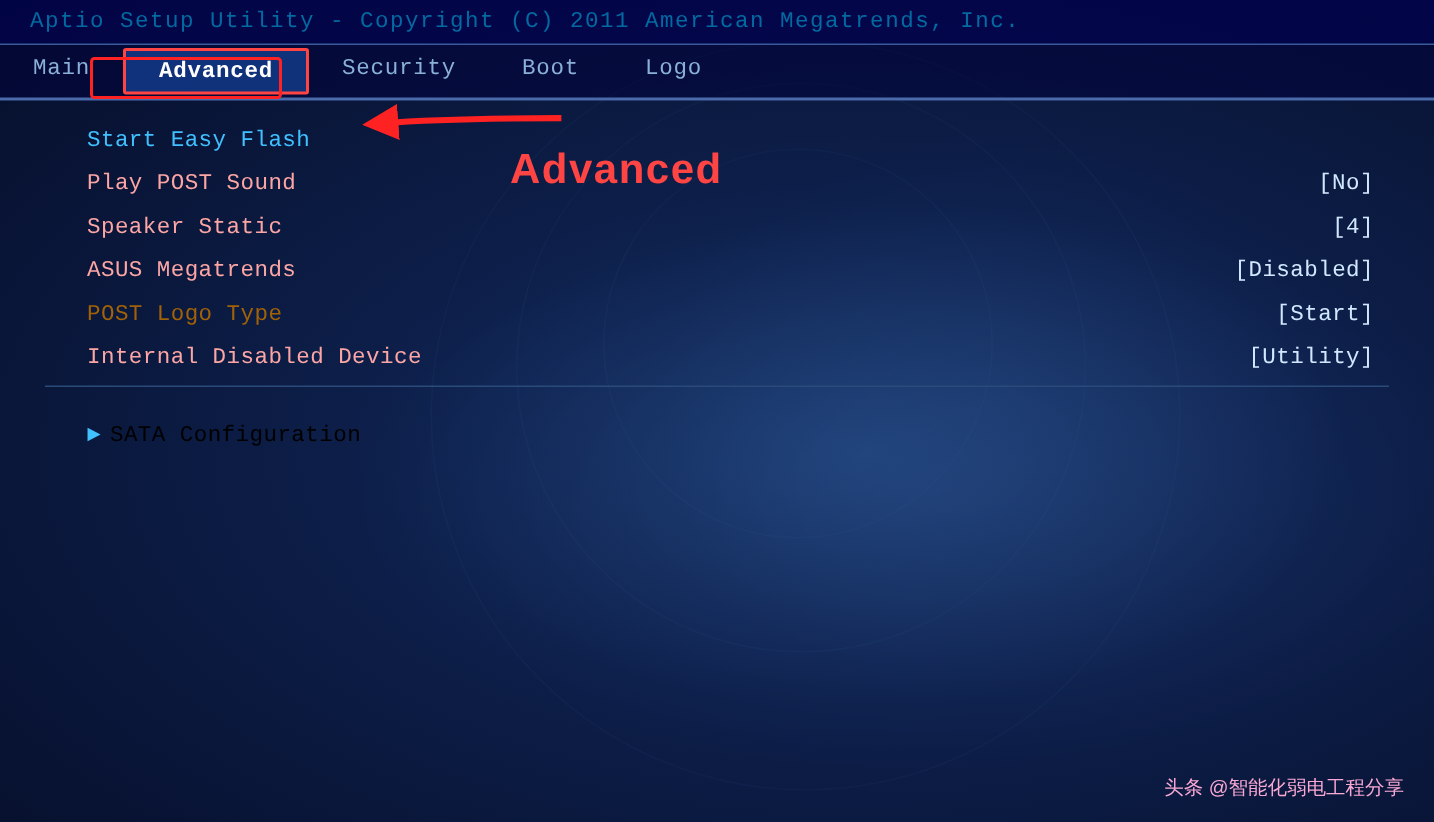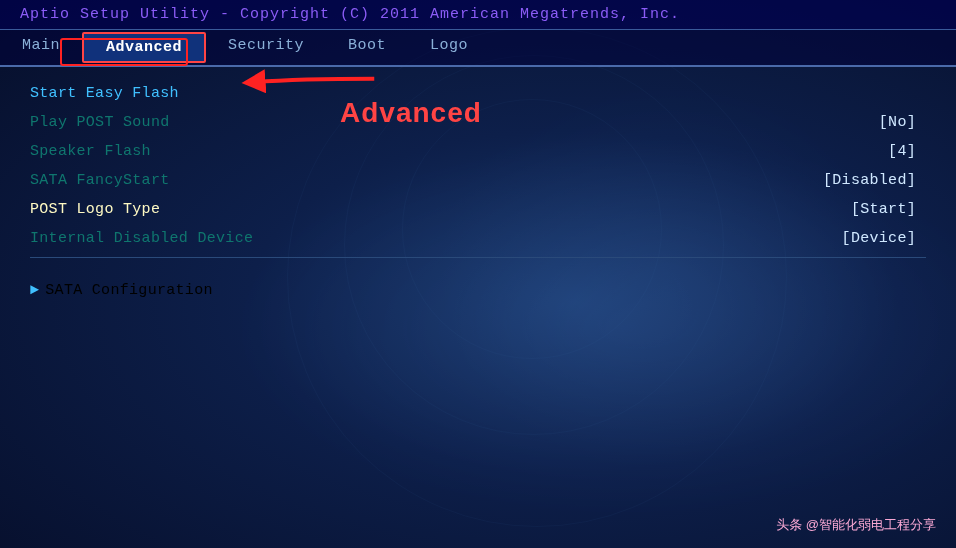--- a/index.html
+++ b/index.html
@@ -44,21 +44,21 @@
     .bios-container {
       position: absolute;
       inset: 0;
       display: flex;
       flex-direction: column;
     }
 
     
     .title-bar {
       background: rgba(0, 0, 80, 0.7);
-      color: #8b5cf6;
+      color: #0369a1;
       font-size: 15px;
       padding: 6px 20px;
       letter-spacing: 1px;
       border-bottom: 1px solid #3a5a9a;
     }
 
     
     .menu-bar {
       background: rgba(0, 0, 60, 0.5);
       display: flex;
@@ -97,28 +97,29 @@
       padding: 12px 30px;
       position: relative;
     }
 
     .bios-item {
       display: flex;
       justify-content: space-between;
       padding: 6px 0;
       font-size: 15px;
       letter-spacing: 0.3px;
+      margin-left: 28px;
     }
 
     .bios-item .label {
-      color: #0f766e;
+      color: #fca5a5;
     }
 
     .bios-item .label.dim {
-      color: #fef9c3;
+      color: #a16207;
     }
 
     .bios-item .value {
       color: #d0e8ff;
       padding-right: 10px;
     }
 
     .bios-item.clickable .label {
       color: #40c0ff;
     }
@@ -218,37 +219,37 @@
         <span class="label">Start Easy Flash</span>
         <span class="value"></span>
       </div>
 
       <div class="bios-item">
         <span class="label">Play POST Sound</span>
         <span class="value">[No]</span>
       </div>
 
       <div class="bios-item">
-        <span class="label">Speaker Flash</span>
+        <span class="label">Speaker Static</span>
         <span class="value">[4]</span>
       </div>
 
       <div class="bios-item">
-        <span class="label">SATA FancyStart</span>
+        <span class="label">ASUS Megatrends</span>
         <span class="value">[Disabled]</span>
       </div>
 
       <div class="bios-item">
         <span class="label dim">POST Logo Type</span>
         <span class="value">[Start]</span>
       </div>
 
       <div class="bios-item">
         <span class="label">Internal Disabled Device</span>
-        <span class="value">[Device]</span>
+        <span class="value">[Utility]</span>
       </div>
 
       <div class="separator"></div>
 
       <div class="bios-item section-link">
         <span>
           <span class="section-arrow">►</span><span>SATA Configuration</span>
         </span>
       </div>
 

